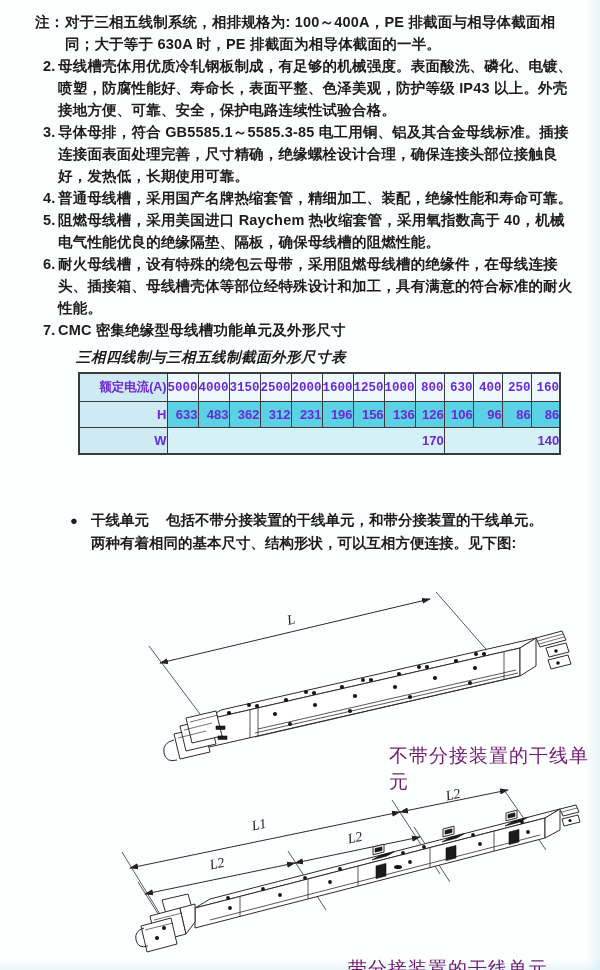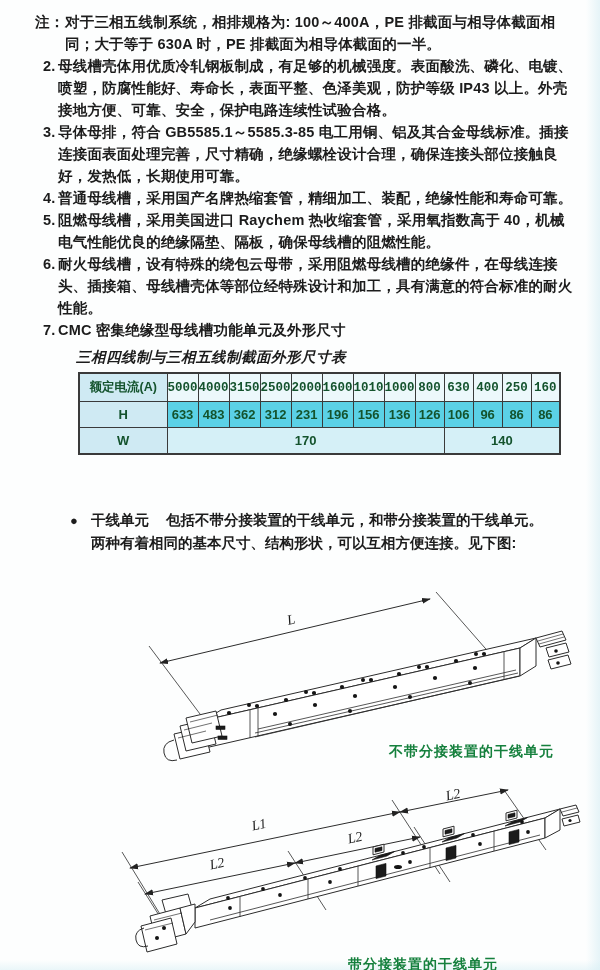--- a/index.html
+++ b/index.html
@@ -21,41 +21,41 @@
   .note-label{flex:none;width:30px;}
   .note-body{flex:1;}
   .item{display:flex;padding-left:8px;}
   .item-num{flex:none;width:15px;}
   .item-txt{flex:1;}
 
   
   .tbl-title{position:absolute;left:76px;top:348px;font-size:14.5px;font-weight:700;letter-spacing:.5px;font-style:italic;}
   table.dims{position:absolute;left:78px;top:372px;border-collapse:collapse;table-layout:fixed;
     border:2px solid #3a3a3a;}
-  table.dims td{border:1px solid #3a3a3a;text-align:center;vertical-align:middle;
-    font-size:13px;font-weight:600;padding:0;height:25px;color:#14532d;}
+  table.dims td{border:1px solid #3a3a3a;text-align:right;vertical-align:middle;
+    font-size:13px;font-weight:600;padding:0;height:25px;color:#6d28d9;}
   table.dims tr:first-child td{height:27px;font-size:12.5px;}
   td.lbl{background:#cfeaf3;font-size:13px;}
   td.cur{background:#ecf8fb;font-family:Liberation Mono, monospace;}
   td.hv{background:#5bd1e6;}
   td.wv{background:#d5f0f7;font-size:13.5px;margin-left:21px;}
   td.sep{border-left:2px solid #3a3a3a;}
   col.c-lbl{width:88px;} col.c-d{width:29px;}
 
   
   .bullet{position:absolute;left:70px;top:509px;width:484px;display:flex;
     font-size:14.5px;line-height:23px;font-weight:600;}
   .bullet-marker{flex:none;width:21px;font-size:13px;line-height:23px;}
   .bullet-term{font-weight:700;margin-right:17px;}
 
   
   .diag{position:absolute;}
   .diag1{left:100px;top:590px;width:478px;height:186px;}
   .diag2{left:100px;top:788px;width:482px;height:176px;}
-  .caption{position:absolute;font-size:14px;font-weight:700;color:#15803d;letter-spacing:1px;}
+  .caption{position:absolute;font-size:19px;font-weight:400;color:#701a75;letter-spacing:1px;}
   .cap1{left:389px;top:743px;}
   .cap2{left:348px;top:956px;}
   svg{display:block;}
   .ln{stroke:#2c2c2c;stroke-width:1;fill:none;}
   .thin{stroke:#2c2c2c;stroke-width:.8;fill:none;}
   .face{stroke:#2c2c2c;stroke-width:1;fill:#ffffff;}
   .dark{stroke:#111;stroke-width:.6;fill:#1b1b1b;}
   .dot{fill:#141414;stroke:none;}
   .dimtxt{font-family:"Liberation Serif","DejaVu Serif",serif;font-style:italic;
     font-size:14px;fill:#1c1c1c;}
@@ -118,21 +118,21 @@
   </colgroup>
   <tbody>
       <tr>
     <td class="lbl">额定电流(A)</td>
     <td class="cur">5000</td>
     <td class="cur">4000</td>
     <td class="cur">3150</td>
     <td class="cur">2500</td>
     <td class="cur">2000</td>
     <td class="cur">1600</td>
-    <td class="cur">1010</td>
+    <td class="cur">1250</td>
     <td class="cur">1000</td>
     <td class="cur">800</td>
     <td class="cur sep">630</td>
     <td class="cur">400</td>
     <td class="cur">250</td>
     <td class="cur">160</td>
   </tr>
   <tr>
     <td class="lbl">H</td>
     <td class="hv">633</td>

